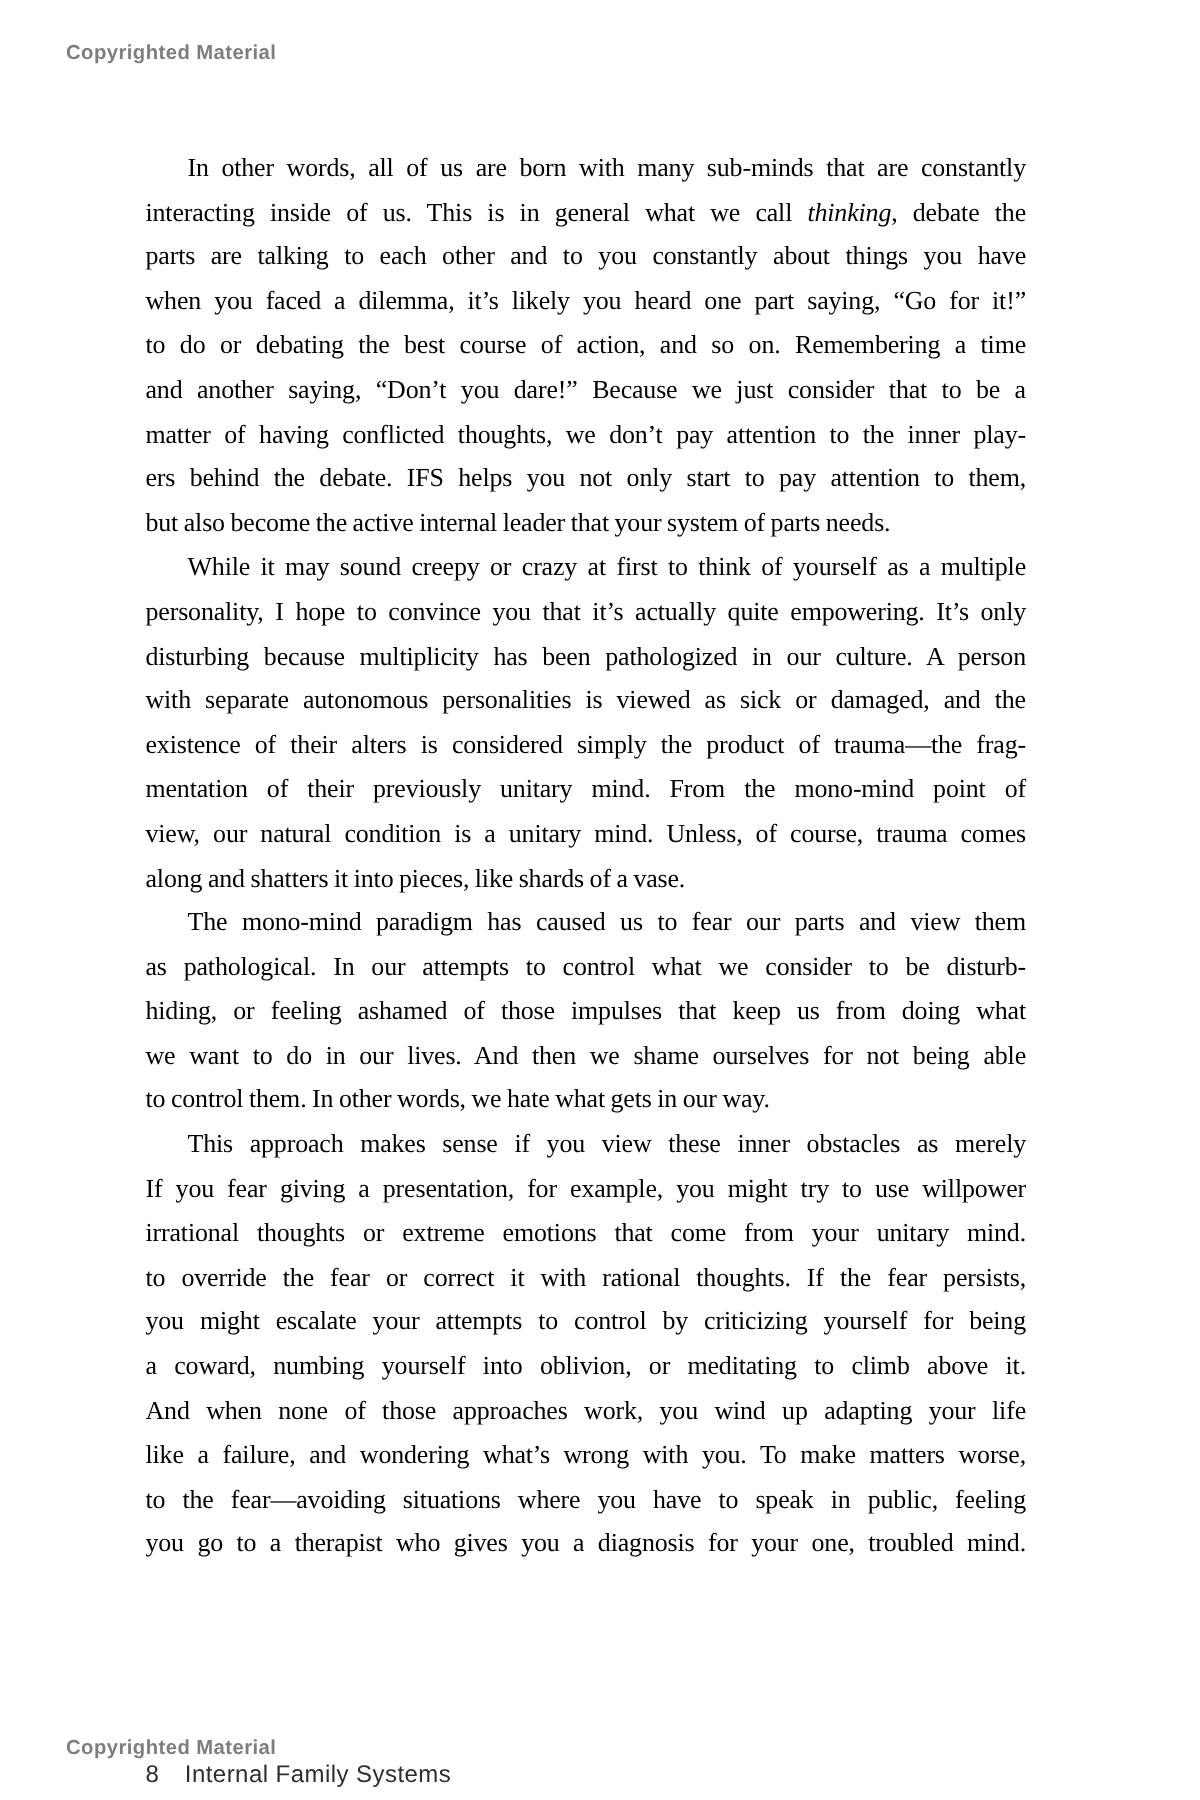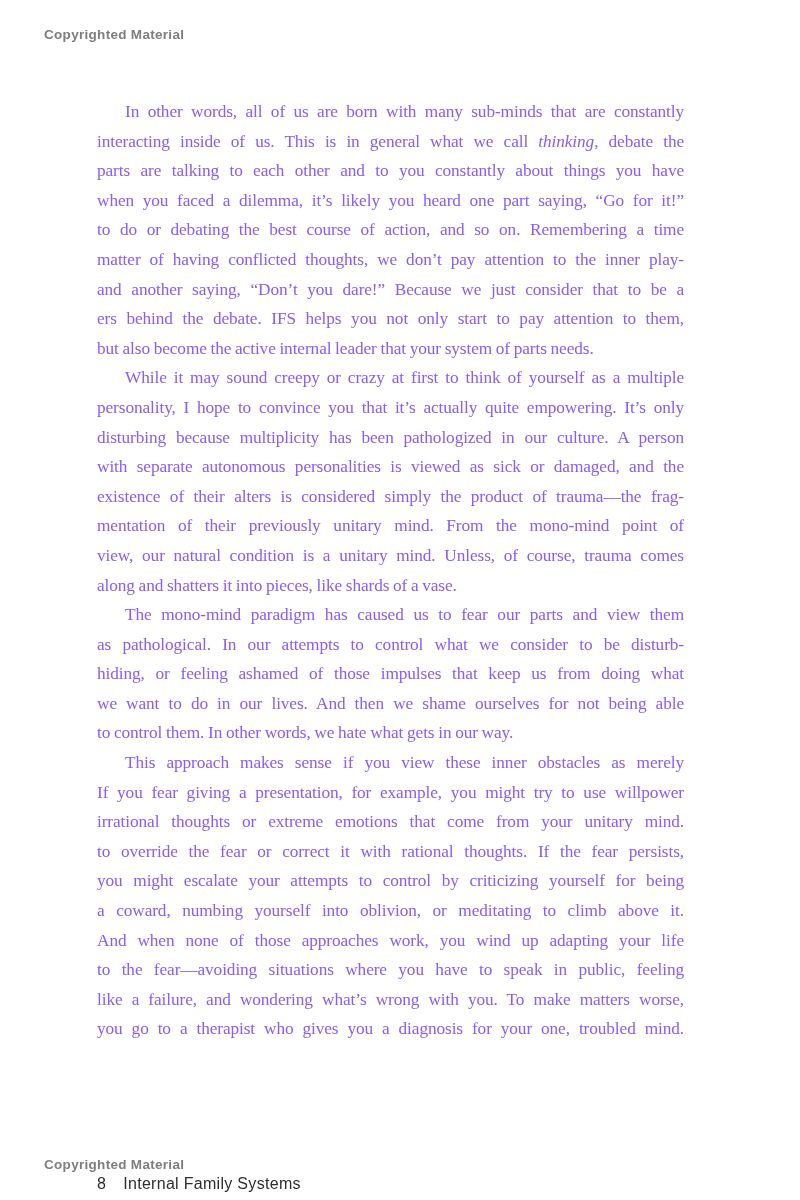--- a/index.html
+++ b/index.html
@@ -29,21 +29,21 @@
   .copyright-banner.bottom { top: 1157px; }
 
   .text-block {
     position: absolute;
     top: 97px;
     left: 97px;
     width: 587px;
     font-family: "Liberation Serif", "DejaVu Serif", serif;
     font-size: 17.3px;
     line-height: 29.6px;
-    color: #8b5cf6;
+    color: #000000;
     word-spacing: -0.5px;
     letter-spacing: -0.1px;
   }
   .line {
     text-align: justify;
     text-align-last: justify;
   }
   .line.para-start { text-indent: 28px; }
   .line.para-end { text-align-last: left; }
   .line em { }
@@ -71,22 +71,22 @@
   <div class="copyright-banner top">Copyrighted Material</div>
 
   <div class="text-block">
 
     <div class="paragraph">
       <div class="line para-start">In other words, all of us are born with many sub-minds that are constantly</div>
       <div class="line"><span>interacting inside of us. This is in general what we call </span><em>thinking</em><span>, debate the</span></div>
       <div class="line">parts are talking to each other and to you constantly about things you have</div>
       <div class="line">when you faced a dilemma, it’s likely you heard one part saying, “Go for it!”</div>
       <div class="line">to do or debating the best course of action, and so on. Remembering a time</div>
+      <div class="line">and another saying, “Don’t you dare!” Because we just consider that to be a</div>
       <div class="line">matter of having conflicted thoughts, we don’t pay attention to the inner play-</div>
-      <div class="line">and another saying, “Don’t you dare!” Because we just consider that to be a</div>
       <div class="line">ers behind the debate. IFS helps you not only start to pay attention to them,</div>
       <div class="line para-end">but also become the active internal leader that your system of parts needs.</div>
     </div>
 
     <div class="paragraph">
       <div class="line para-start">While it may sound creepy or crazy at first to think of yourself as a multiple</div>
       <div class="line">personality, I hope to convince you that it’s actually quite empowering. It’s only</div>
       <div class="line">disturbing because multiplicity has been pathologized in our culture. A person</div>
       <div class="line">with separate autonomous personalities is viewed as sick or damaged, and the</div>
       <div class="line">existence of their alters is considered simply the product of trauma—the frag-</div>
@@ -104,22 +104,22 @@
     </div>
 
     <div class="paragraph">
       <div class="line para-start">This approach makes sense if you view these inner obstacles as merely</div>
       <div class="line">If you fear giving a presentation, for example, you might try to use willpower</div>
       <div class="line">irrational thoughts or extreme emotions that come from your unitary mind.</div>
       <div class="line">to override the fear or correct it with rational thoughts. If the fear persists,</div>
       <div class="line">you might escalate your attempts to control by criticizing yourself for being</div>
       <div class="line">a coward, numbing yourself into oblivion, or meditating to climb above it.</div>
       <div class="line">And when none of those approaches work, you wind up adapting your life</div>
+      <div class="line">like a failure, and wondering what’s wrong with you. To make matters worse,</div>
       <div class="line">to the fear—avoiding situations where you have to speak in public, feeling</div>
-      <div class="line">like a failure, and wondering what’s wrong with you. To make matters worse,</div>
       <div class="line">you go to a therapist who gives you a diagnosis for your one, troubled mind.</div>
     </div>
 
   </div>
 
   <div class="page-footer">
     <span class="page-num">8</span><span class="book-title">Internal Family Systems</span>
   </div>
 
   <div class="copyright-banner bottom">Copyrighted Material</div>

